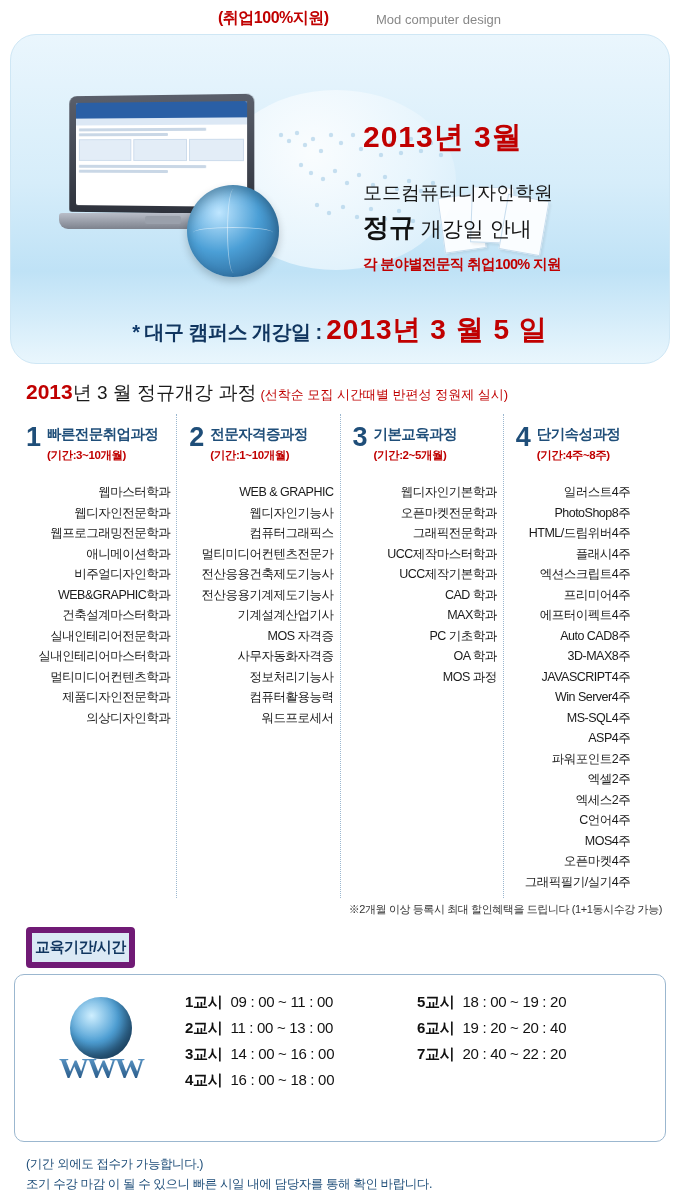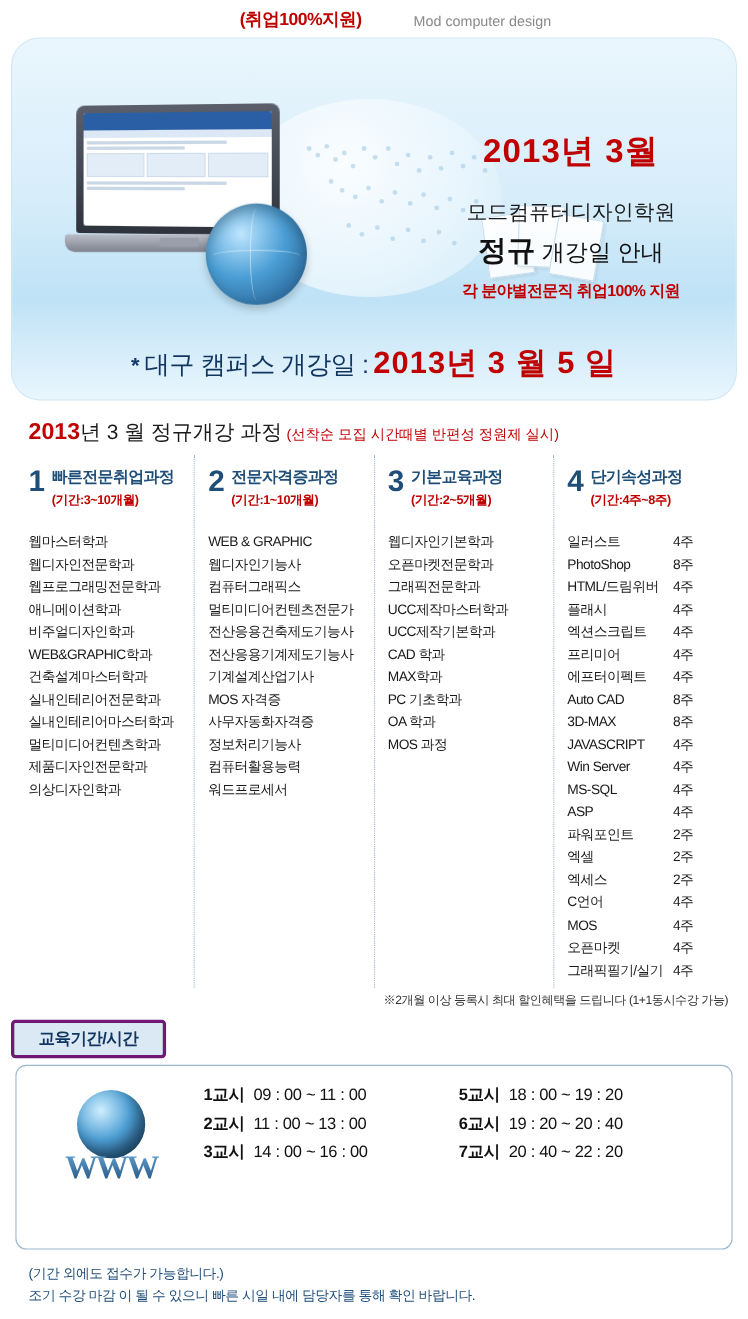--- a/index.html
+++ b/index.html
@@ -128,21 +128,21 @@
     box-shadow: 2px 2px 3px rgba(0,0,0,.08);
   }
   .papers i:nth-child(1){ left:0; top:12px; transform: rotate(-8deg);}
   .papers i:nth-child(2){ left:30px; top:4px; transform: rotate(2deg);}
   .papers i:nth-child(3){ left:62px; top:14px; transform: rotate(10deg);}
 
   .hero-text {
     position: absolute;
     left: 352px; top: 82px;
     width: 312px;
-    text-align: center;
+    text-align: left;
   }
   .hero-date {
     color: #c00000;
     font-size: 30px;
     font-weight: bold;
     letter-spacing: 1px;
     margin-bottom: 22px;
   }
   .hero-academy {
     color: #1a1a1a;
@@ -170,21 +170,21 @@
   }
 
   .campus-bar {
     position: absolute;
     left: 0; right: 0; bottom: 14px;
     text-align: center;
     white-space: nowrap;
   }
   .campus-bar .star { color:#103a6b; font-size:20px; font-weight:bold; }
   .campus-bar .label {
-    color:#10355f; font-size:23px; font-weight:normal; letter-spacing:-0.5px;
+    color:#10355f; font-size:20px; font-weight:bold; letter-spacing:-0.5px;
   }
   .campus-bar .date {
     color:#c00000; font-size:28px; font-weight:bold; letter-spacing:1px;
   }
 
   
   .sec-title {
     margin: 16px 0 8px 26px;
     white-space: nowrap;
   }
@@ -225,21 +225,21 @@
     font-size: 14.5px;
     font-weight: bold;
     letter-spacing: -0.6px;
   }
   .col-dur {
     color: #c00000;
     font-size: 11.5px;
     font-weight: bold;
     letter-spacing: -0.4px;
   }
-  .col ul { list-style: none; margin: 0; padding: 0; }
+  .col ul { list-style: none; margin: 0; padding: 0; text-align: right; }
   .col li {
     font-size: 12.5px;
     color: #1a1a1a;
     line-height: 20.5px;
     letter-spacing: -0.5px;
     white-space: nowrap;
   }
   .col.col4 li {
     display: flex;
     justify-content: flex-start;
@@ -250,26 +250,26 @@
   .discount-note {
     text-align: right;
     margin: 4px 18px 0 0;
     font-size: 11px;
     color: #333;
     letter-spacing: -0.4px;
   }
 
   
   .sched-label {
-    margin: 10px 0 0 10px;
+    margin: 10px 0 0 26px;
     display: inline-block;
     background: #dbe9f5;
-    border: 3px solid #701a75;
+    border: 6px solid #701a75;
     border-radius: 4px;
-    padding: 5px 22px;
+    padding: 5px 3px;
     color: #10355f;
     font-size: 15px;
     font-weight: bold;
     letter-spacing: -0.5px;
   }
   .sched-box {
     margin: 6px 14px 0 14px;
     border: 1px solid #9bb7cf;
     border-radius: 10px;
     background: #fff;
@@ -627,20 +627,24 @@
       <span class="c2"><span class="per">5교시</span><span>18 : 00 ~ 19 : 20</span></span>
     </div>
     <div class="trow">
       <span class="c1"><span class="per">2교시</span><span>11 : 00 ~ 13 : 00</span></span>
       <span class="c2"><span class="per">6교시</span><span>19 : 20 ~ 20 : 40</span></span>
     </div>
     <div class="trow">
       <span class="c1"><span class="per">3교시</span><span>14 : 00 ~ 16 : 00</span></span>
       <span class="c2"><span class="per">7교시</span><span>20 : 40 ~ 22 : 20</span></span>
     </div>
+    <div class="trow">
+      <span class="c1"><span class="per">4교시</span><span>16 : 00 ~ 18 : 00</span></span>
+      <span class="c2"></span>
+    </div>
   </div>
 </div>
 
 
 <div class="foot-notes">
   <div>(기간 외에도 접수가 가능합니다.)</div>
   <div>조기 수강 마감 이 될 수 있으니 빠른 시일 내에 담당자를 통해 확인 바랍니다.</div>
 </div>
 
 <div class="footer-bar">

